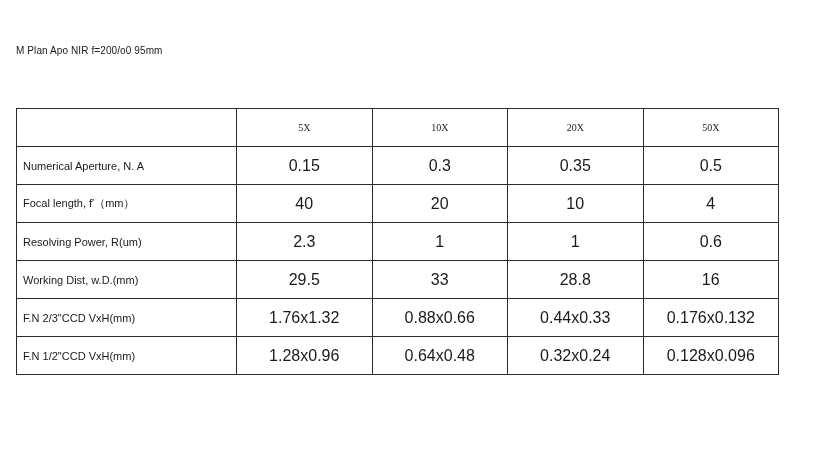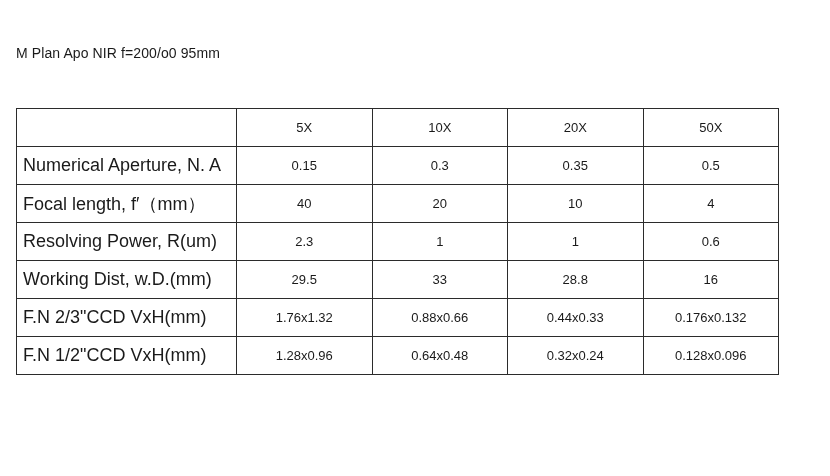--- a/index.html
+++ b/index.html
@@ -19,21 +19,21 @@
     position: absolute;
     left: 0;
     top: 0;
     width: 830px;
     height: 476px;
   }
   .doc-title {
     position: absolute;
     left: 16px;
     top: 45px;
-    font-size: 14px;
+    font-size: 10px;
     letter-spacing: 0.1px;
     color: #1a1a1a;
     white-space: nowrap;
   }
   .table-wrap {
     position: absolute;
     left: 16px;
     top: 108px;
     width: 762px;
   }
@@ -52,31 +52,32 @@
     font-weight: normal;
     font-size: 13px;
     color: #1a1a1a;
     vertical-align: middle;
   }
   table.spec th.corner {
     border: 1px solid #2b2b2b;
   }
   table.spec th.mag {
     text-align: center;
-    font-size: 13px;
+    font-size: 10px;
+    font-family: Liberation Serif, serif;
   }
   table.spec td.label {
     text-align: left;
     padding-left: 6px;
-    font-size: 18px;
+    font-size: 11px;
     white-space: nowrap;
   }
   table.spec td.val {
     text-align: center;
-    font-size: 13px;
+    font-size: 16px;
   }
 </style>
 </head>
 <body>
 
 <div class="page">
 
   <div class="doc-title">M Plan Apo NIR f=200/o0 95mm</div>
 
   <div class="table-wrap">

